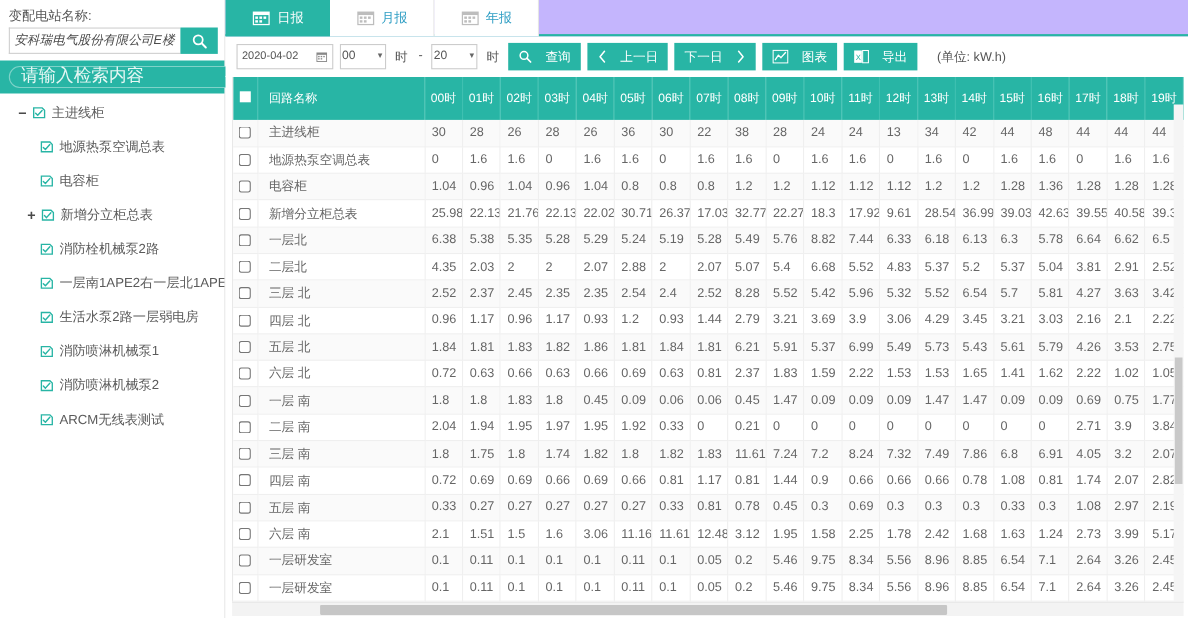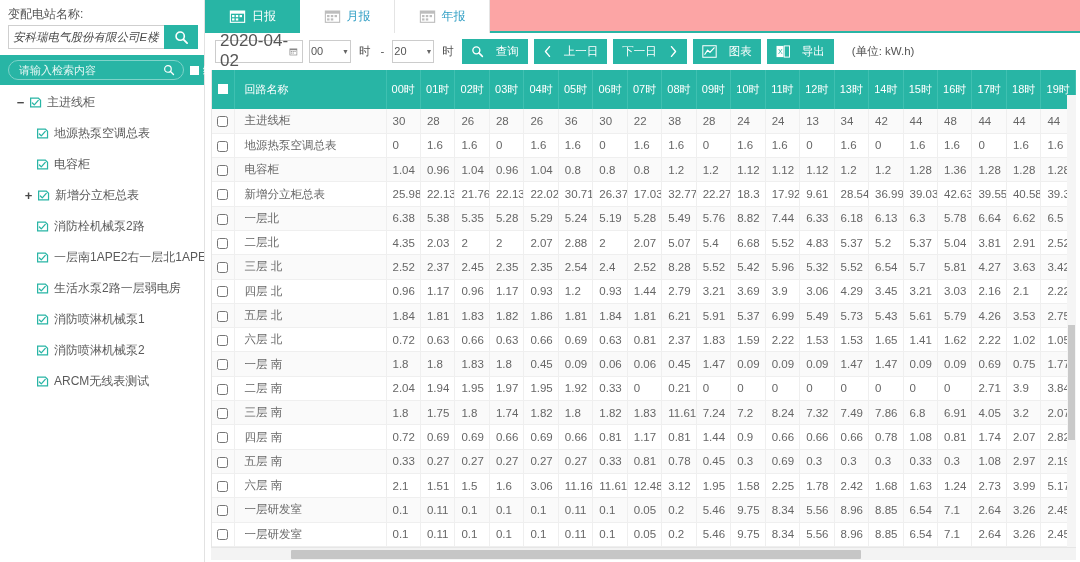--- a/index.html
+++ b/index.html
@@ -73,21 +73,21 @@
     display: flex;
     align-items: center;
     padding: 0 8px;
   }
   .search-pill input {
     flex: 1;
     border: none;
     outline: none;
     background: transparent;
     color: #fff;
-    font-size: 11px;
+    font-size: 16px;
     font-family: inherit;
   }
   .search-pill input::placeholder { color: #e6f7f4; }
   .cascade {
     display: flex;
     align-items: center;
     margin-left: 6px;
     color: #fff;
     font-size: 11px;
     white-space: nowrap;
@@ -141,21 +141,21 @@
     display: flex;
     flex-direction: column;
     background: #fff;
     min-width: 0;
   }
   
   #tabs {
     height: 33px;
     display: flex;
     border-bottom: 2px solid #28b5a5;
-    background: #fca5a5;
+    background: #c4b5fd;
     flex: 0 0 33px;
   }
   .tab {
     width: 95px;
     height: 33px;
     display: flex;
     align-items: center;
     justify-content: center;
     gap: 6px;
     font-size: 12px;
@@ -183,21 +183,21 @@
     border-bottom: 1px solid #fff;
   }
   .date-box {
     width: 88px; height: 23px;
     border: 1px solid #ccc;
     background: #fff;
     display: flex;
     align-items: center;
     justify-content: space-between;
     padding: 0 4px;
-    font-size: 17px;
+    font-size: 10px;
     color: #555;
     cursor: pointer;
   }
   .sel {
     height: 23px;
     width: 42px;
     border: 1px solid #ccc;
     background: #fff;
     font-size: 11px;
     color: #555;

